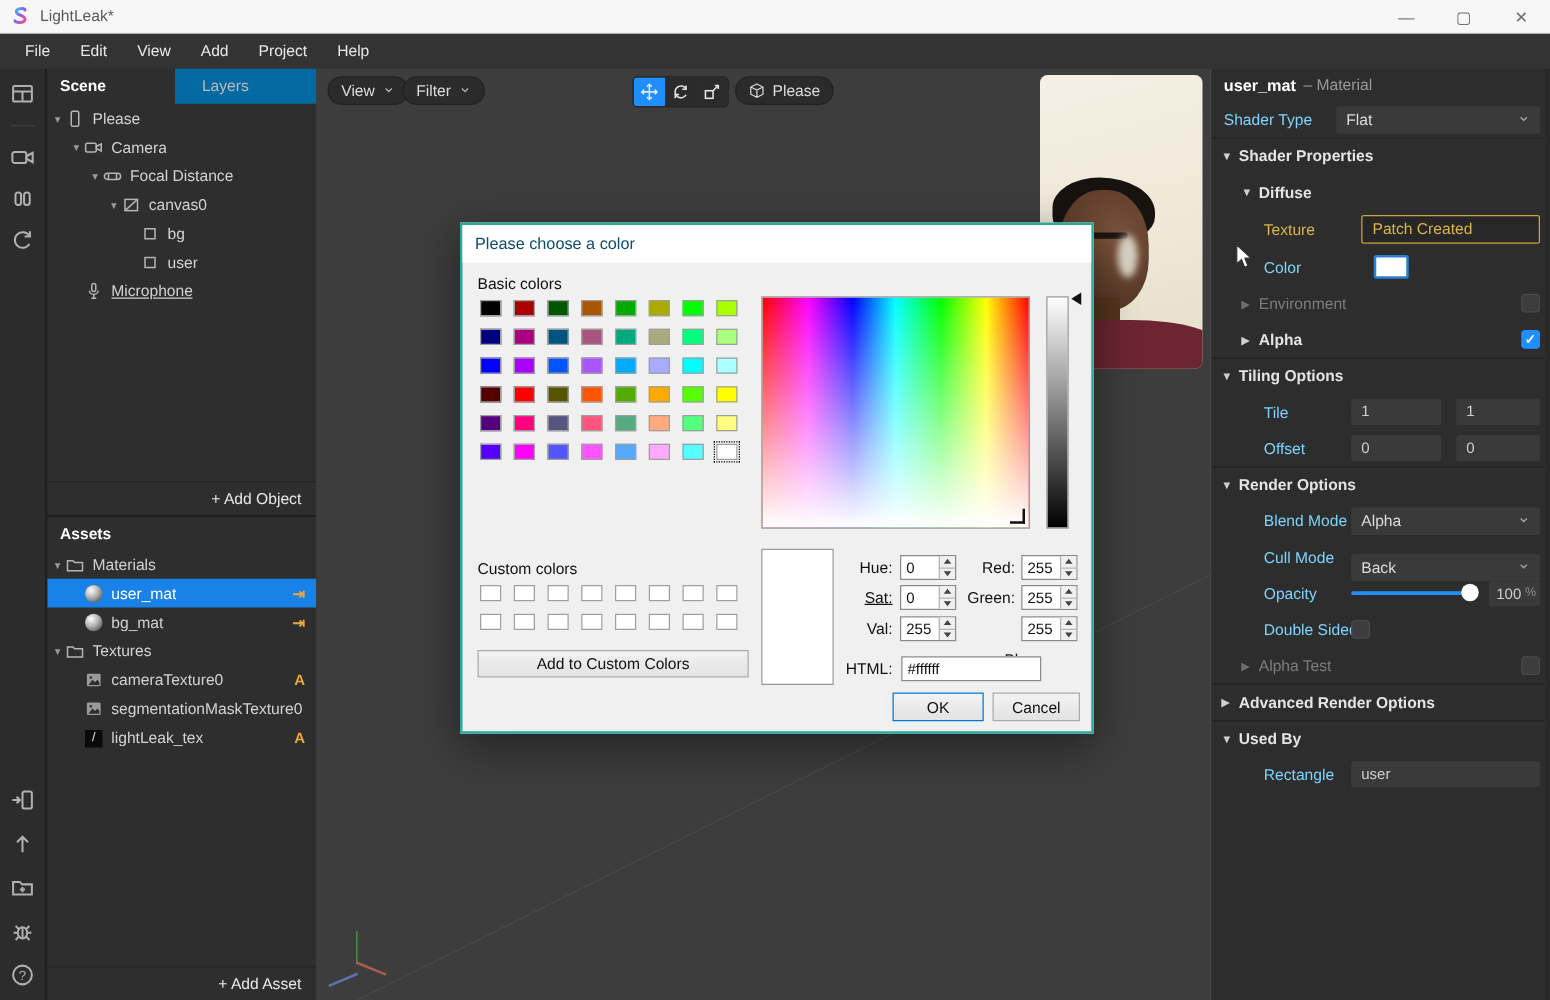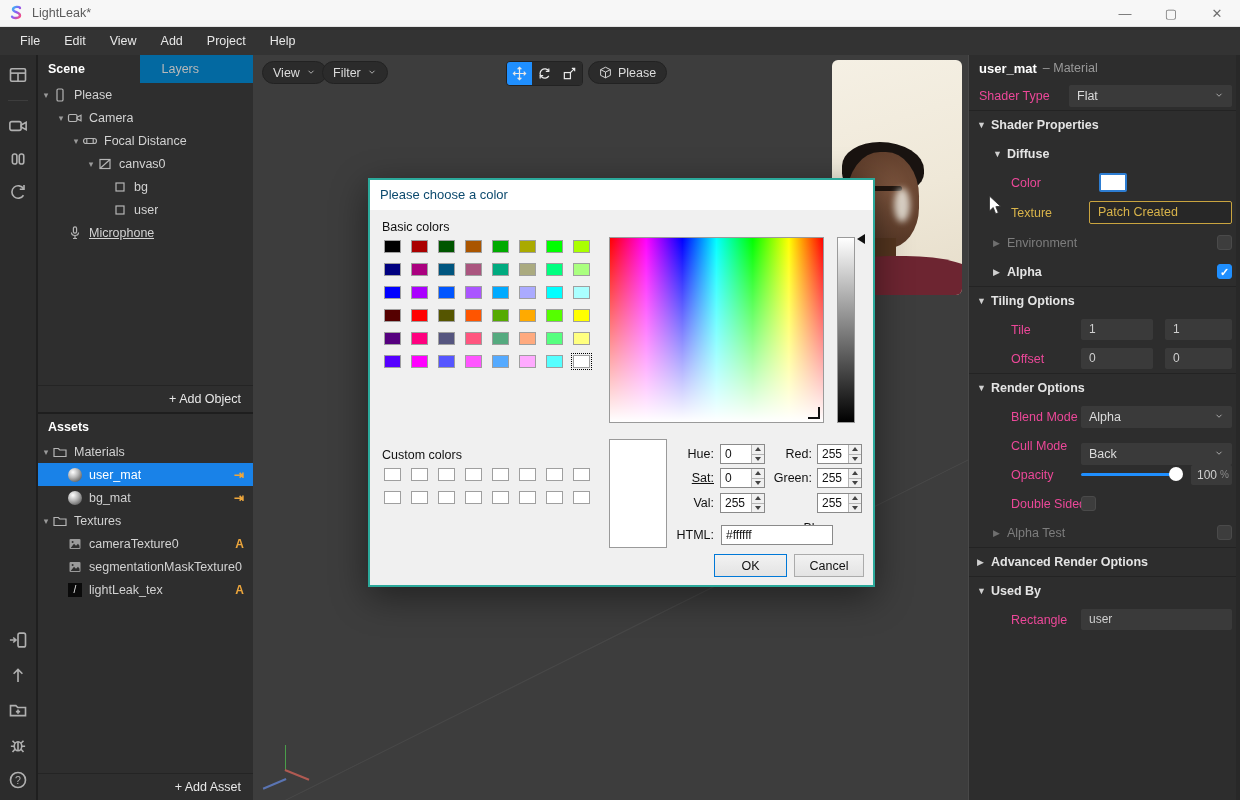--- a/index.html
+++ b/index.html
@@ -100,21 +100,21 @@
   .scrollstrip{position:absolute;right:0;top:0;width:4px;height:100%;background:#282828;}
   .irow{position:relative;height:29px;display:flex;align-items:center;padding:0 8px;}
   .irow.hdr{height:26px;}
   .iname{color:#fff;font-weight:bold;font-size:13px;margin-left:2px;}
   .isuffix{color:#9a9a9a;margin-left:6px;font-size:12.5px;}
   .sect{border-top:1px solid #232323;}
   .caret{width:14px;font-size:9px;color:#cfcfcf;flex:none;text-align:left;}
   .caret.dim{color:#6f6f6f;}
   .slbl{color:#e4e4e4;font-weight:bold;font-size:12.5px;}
   .slbl.dim{color:#7d7d7d;font-weight:normal;}
-  .plbl{color:#ec4899;font-size:12.5px;}
+  .plbl{color:#7dd3fc;font-size:12.5px;}
   .ind1{margin-left:16px;} .ind2{margin-left:34px;}
   .ifield{position:absolute;height:21px;background:#3a3a3a;border-radius:2px;color:#cfcfcf;font-size:12px;line-height:21px;padding:0 8px;}
   .idrop{position:absolute;height:22px;background:#3a3a3a;border-radius:2px;display:flex;align-items:center;padding:0 8px;color:#dcdcdc;font-size:12.5px;}
   .idrop .chev{margin-left:auto;}
   .idrop .chev svg{width:10px;height:10px;stroke:#aaa;fill:none;stroke-width:1.6;}
   .swatch-color{position:absolute;left:130px;width:28px;height:19px;background:#fff;border:2px solid #2d7dd2;border-radius:2px;}
   .gold{color:#d9b44a !important;}
   .goldfield{position:absolute;left:120px;right:8px;height:23px;border:1px solid #c9a43f;border-radius:2px;color:#d9b44a;font-size:12.5px;line-height:21px;padding:0 8px;background:rgba(0,0,0,.12);}
   .cb{position:absolute;width:15px;height:15px;border-radius:3px;background:#3d3d3d;border:1px solid #4a4a4a;}
   .cb.right{right:8px;}
@@ -579,20 +579,21 @@
         <div class="sw" style="background: rgb(255, 255, 255);"></div>
       </div>
       <div class="cell">
         <div class="sw" style="background: rgb(255, 255, 255);"></div>
       </div>
       <div class="cell">
         <div class="sw" style="background: rgb(255, 255, 255);"></div>
       </div>
     </div>
 
+  <div class="qbtn" style="left:12px;top:340px;width:217px;height:22px;">Add to Custom Colors</div>
 
   <div class="grad">
     <div class="gmark"></div>
   </div>
   <div class="vbar"></div>
   <div class="varrow"></div>
 
   <div class="pvw" id="previewSwatch" style="background: rgb(255, 255, 255);"></div>
 
   <div class="flabel" style="left:300px;top:267px;width:44px;">Hue:</div>
@@ -694,27 +695,27 @@
   </div>
 
   <div class="irow sect">
     <span class="caret">▼</span>
       <span class="slbl">Shader Properties</span>
   </div>
   <div class="irow">
     <span class="caret ind1">▼</span>
       <span class="slbl">Diffuse</span>
   </div>
-  <div class="irow">
-    <span class="plbl ind2">Color</span>
-    <div class="swatch-color" id="diffuseSwatch" style="background: rgb(255, 255, 255);"></div>
-  </div>
   <div class="irow" style="height:31px">
     <span class="plbl ind2 gold">Texture</span>
     <div class="goldfield">Patch Created</div>
+  </div>
+  <div class="irow">
+    <span class="plbl ind2">Color</span>
+    <div class="swatch-color" id="diffuseSwatch" style="background: rgb(255, 255, 255);"></div>
   </div>
   <div class="irow">
     <span class="caret dim ind1">▶</span>
       <span class="slbl dim">Environment</span>
     <div class="cb right"></div>
   </div>
   <div class="irow">
     <span class="caret ind1">▶</span>
       <span class="slbl">Alpha</span>
     <div class="cb right checked">✓</div>

